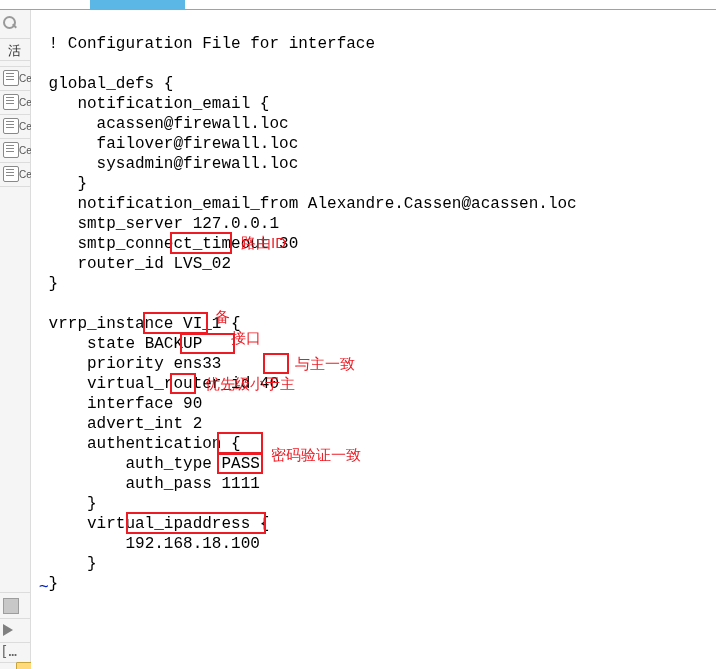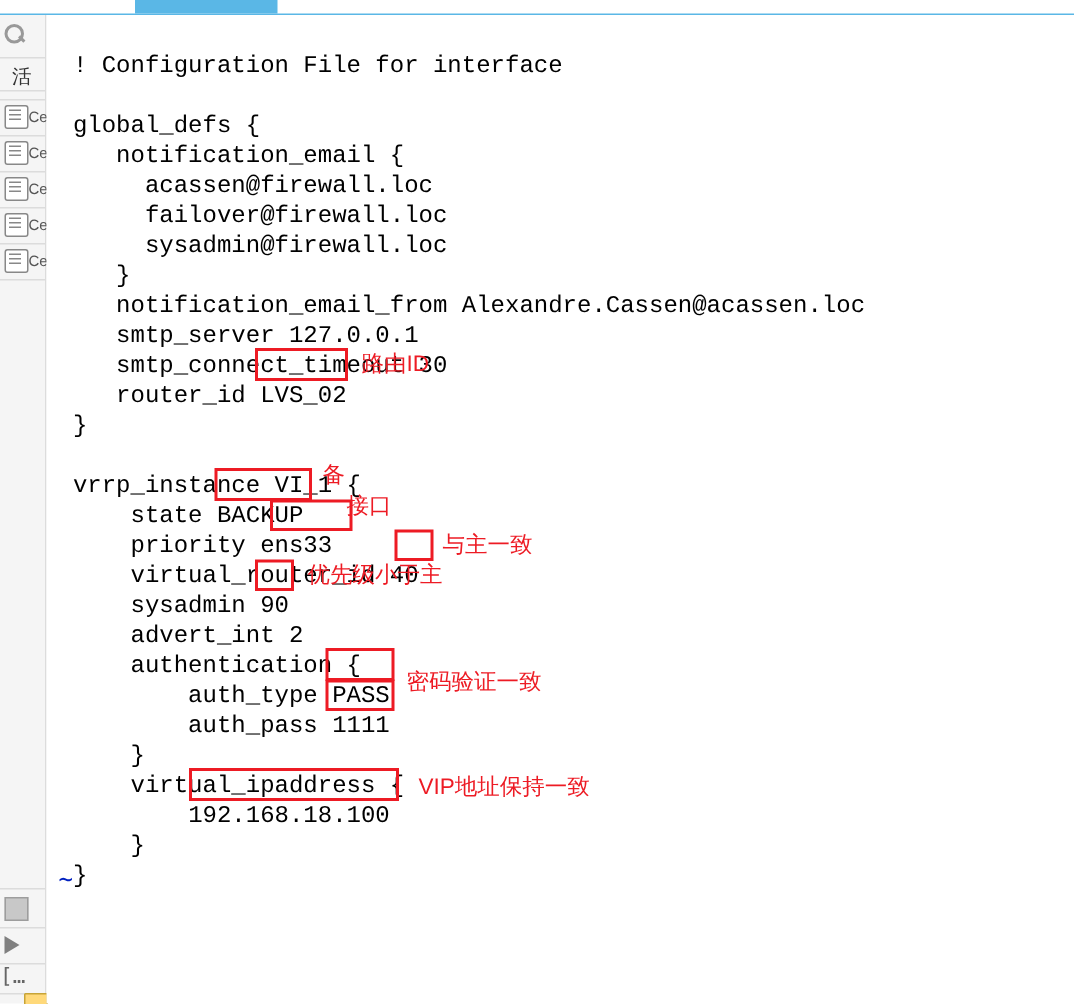--- a/index.html
+++ b/index.html
@@ -104,21 +104,21 @@
 <span>    notification_email_from Alexandre.Cassen@acassen.loc</span>
 <span>    smtp_server 127.0.0.1</span>
 <span>    smtp_connect_timeout 30</span>
 <span><span>    router_id </span><span>LVS_02</span></span>
 <span> }</span>
 <span></span>
 <span> vrrp_instance VI_1 {</span>
 <span><span>     state </span><span>BACKUP</span></span>
 <span><span>     priority </span><span>ens33</span></span>
 <span><span>     virtual_router_id </span><span>40</span></span>
-<span><span>     sysadmin </span><span>90</span></span>
+<span><span>     interface </span><span>90</span></span>
 <span>     advert_int 2</span>
 <span>     authentication {</span>
 <span><span>         auth_type </span><span>PASS</span></span>
 <span><span>         auth_pass </span><span>1111</span></span>
 <span>     }</span>
 <span>     virtual_ipaddress {</span>
 <span><span>         </span><span>192.168.18.100</span></span>
 <span>     }</span>
 <span> }</span></div>
   <div class="tilde" style="top:566px">~</div>
@@ -136,14 +136,13 @@
   <div class="rnote" style="left:264px;top:345px">与主一致</div>
 
   <div class="rbox" style="left:139px;top:363px;width:26px;height:21px"></div>
   <div class="rnote" style="left:174px;top:365px">优先级小于主</div>
 
   <div class="rbox" style="left:186px;top:422px;width:46px;height:22px"></div>
   <div class="rbox" style="left:186px;top:443px;width:46px;height:21px"></div>
   <div class="rnote" style="left:240px;top:436px">密码验证一致</div>
 
   <div class="rbox" style="left:95px;top:502px;width:140px;height:22px"></div>
-  <div class="rnote" style="left:248px;top:506px">VIP地址保持一致</div>
 </div>
 
 </body></html>

